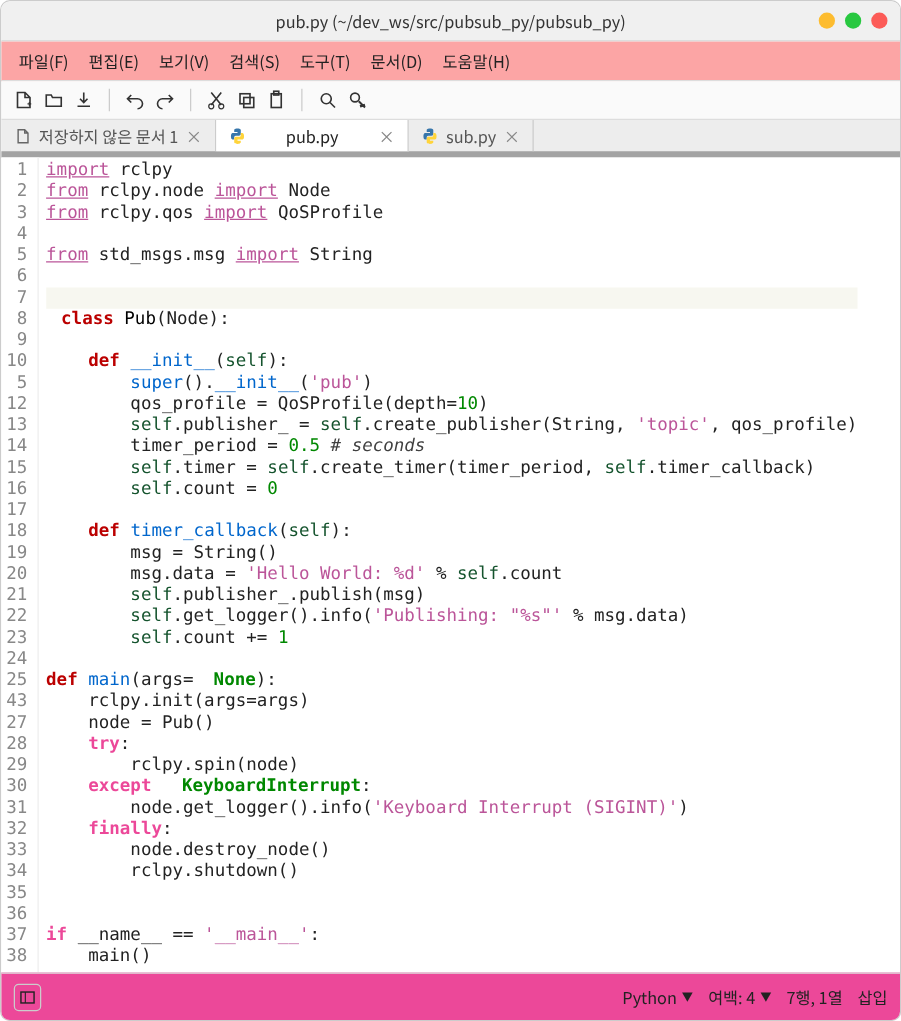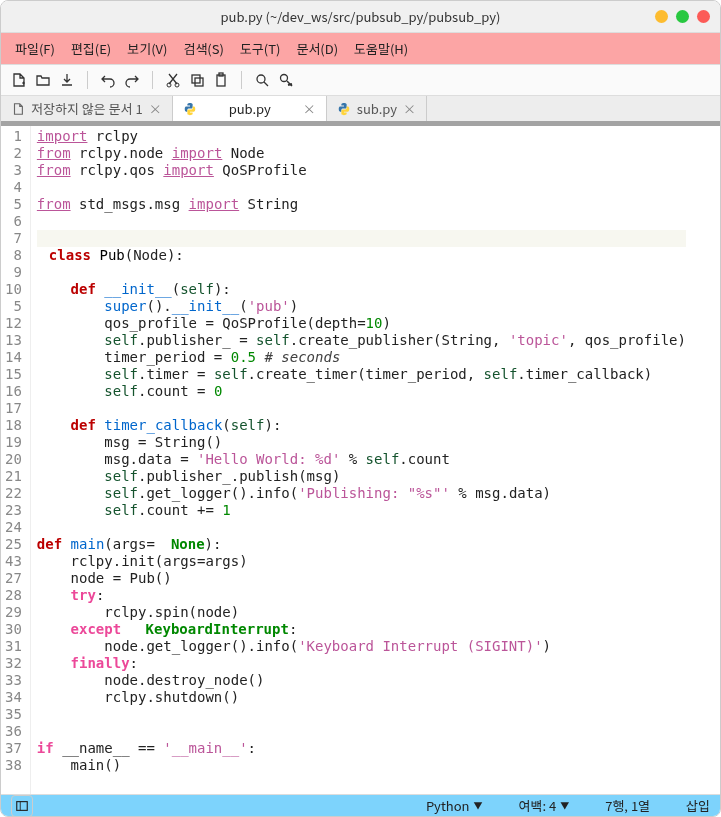--- a/index.html
+++ b/index.html
@@ -120,26 +120,26 @@
     .k-string { color: #b59; }
     .k-number { color: #080; }
     .k-comment { color: #404040; font-style: italic; }
     .k-const { color: #080; font-weight: bold; padding-left: 16px; }
     .k-type { color: #000000; }
     .hl-line { background: #f7f7f0; }
 
     .statusbar {
       display: flex;
       align-items: center;
-      height: 22px;
-      background: #7dd3fc;
+      height: 38px;
+      background: #ec4899;
       border-top: 1px solid #ddd;
       font-size: 13px;
       padding: 0 10px;
-      gap: 36px;
+      gap: 12px;
     }
     .sb-left { width: 22px; height: 22px; display:flex; align-items:center; justify-content:center; border:1px solid #ccc; border-radius:4px; cursor:pointer;}
     .sb-spacer { flex: 1; }
     .sb-item { display: flex; align-items: center; gap: 4px; cursor: pointer; }
     .dropdown-arrow { font-size: 9px; }
     .py-icon { display:inline-flex; width:14px; height:14px; }
   </style>
 </head>
 <body>
 

